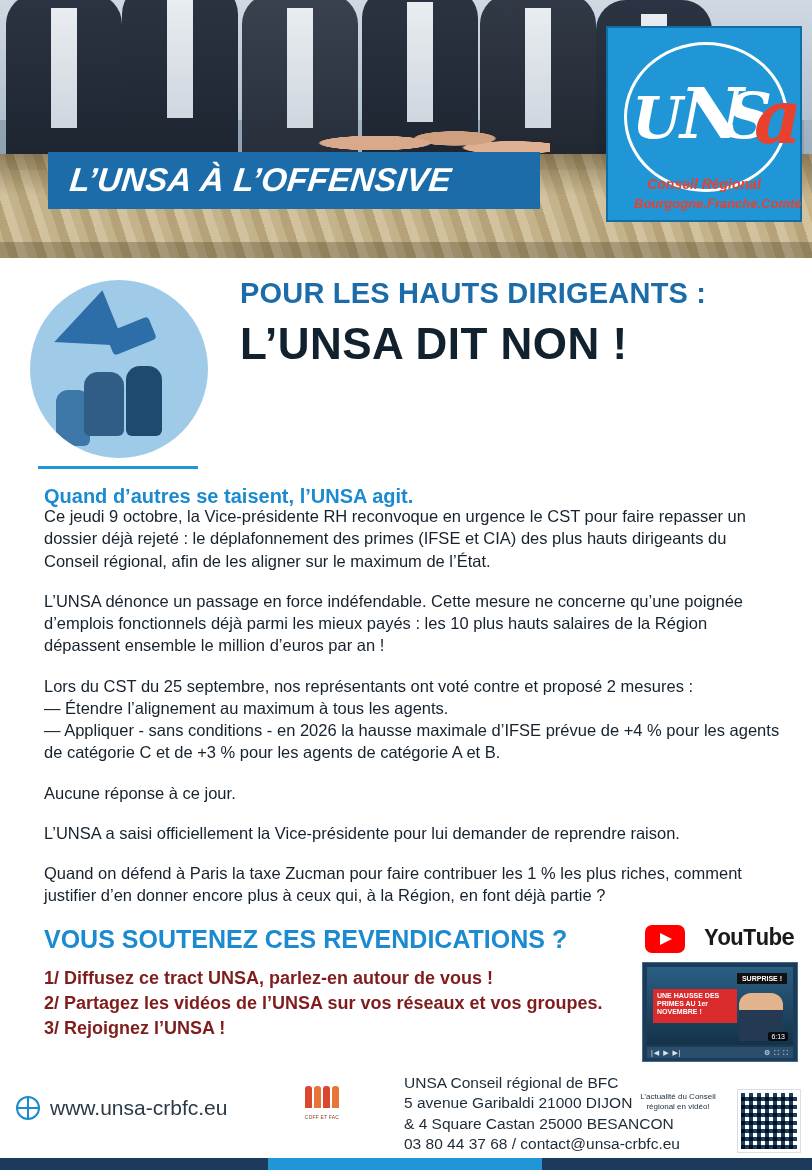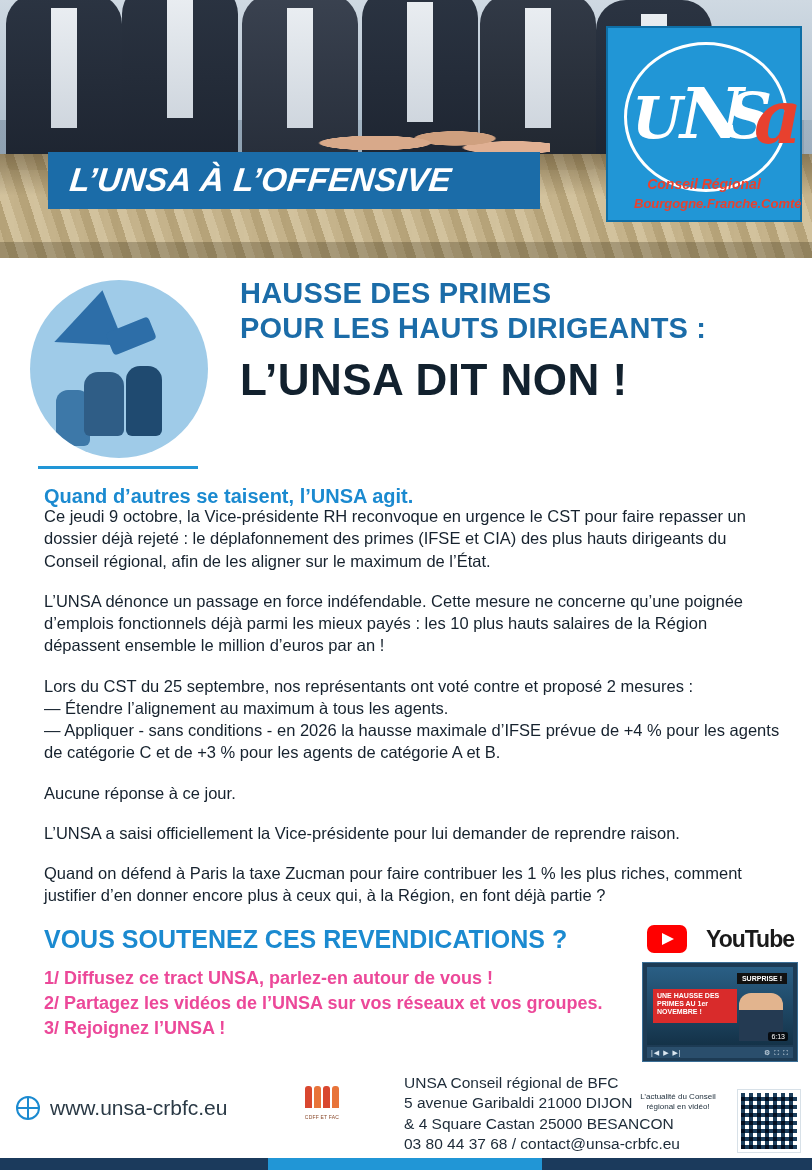--- a/index.html
+++ b/index.html
@@ -216,29 +216,29 @@
   }
   .body p{ margin: 0 0 18px 0; }
 
   .cta{
     position:absolute; left: 44px; top: 925px;
     color:#1b8ad0;
     font-size: 25px; font-weight: bold; text-align: center;
   }
   .actions{
     position:absolute; left: 44px; top: 966px; width: 620px;
-    color:#ec4899;
+    color:#7f1d1d;
     font-size: 18px; font-weight: bold;
     line-height: 1.4;
   }
 
   
   .yt-logo{
     position:absolute; right: 18px; top: 925px;
-    display:flex; align-items:center; gap:19px;
+    display:flex; align-items:center; gap:19px;font-family:Liberation Mono, monospace;
   }
   .yt-badge{
     width: 40px; height: 28px; background:#ff0000; border-radius: 7px;
     position:relative;
   }
   .yt-badge:after{
     content:""; position:absolute; left: 15px; top: 8px;
     border-left: 12px solid #fff;
     border-top: 6px solid transparent;
     border-bottom: 6px solid transparent;
@@ -370,21 +370,20 @@
   <div class="mega-circle">
     <div class="mega-cone"></div>
     <div class="mega-body"></div>
     <div class="mega-hand3"></div>
     <div class="mega-hand"></div>
     <div class="mega-hand2"></div>
   </div>
   <div class="mega-rule"></div>
 
   <div class="headlines">
-    <div class="h-blue">HAUSSE DES PRIMES</div>
     <div class="h-blue">POUR LES HAUTS DIRIGEANTS :</div>
     <div class="h-dark">L’UNSA DIT NON !</div>
   </div>
 </div>
 
 <div class="lead">Quand d’autres se taisent, l’UNSA agit.</div>
 
 <div class="body">
   <p>Ce jeudi 9 octobre, la Vice-présidente RH reconvoque en urgence le CST pour faire repasser un dossier déjà rejeté : le déplafonnement des primes (IFSE et CIA) des plus hauts dirigeants du Conseil régional, afin de les aligner sur le maximum de l’État.</p>
   <p>L’UNSA dénonce un passage en force indéfendable. Cette mesure ne concerne qu’une poignée d’emplois fonctionnels déjà parmi les mieux payés : les 10 plus hauts salaires de la Région dépassent ensemble le million d’euros par an !</p>

